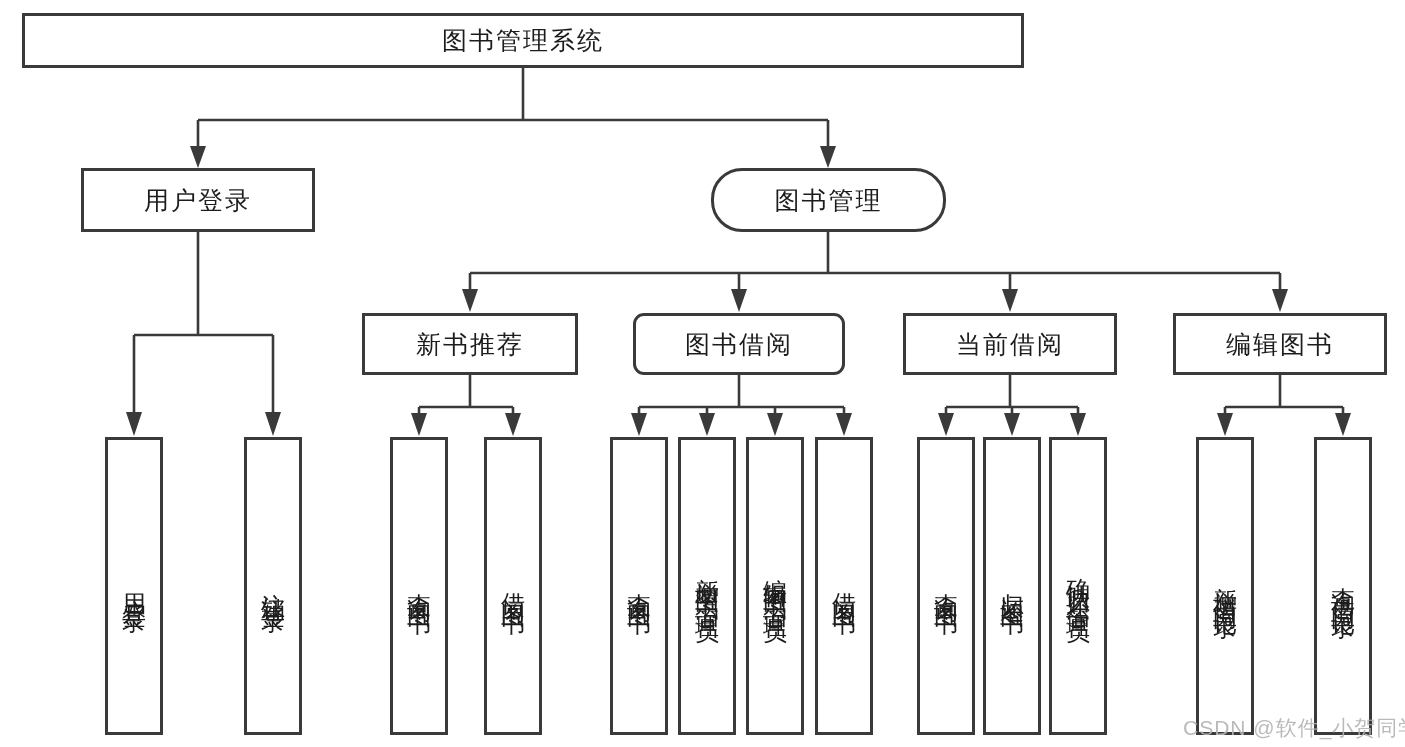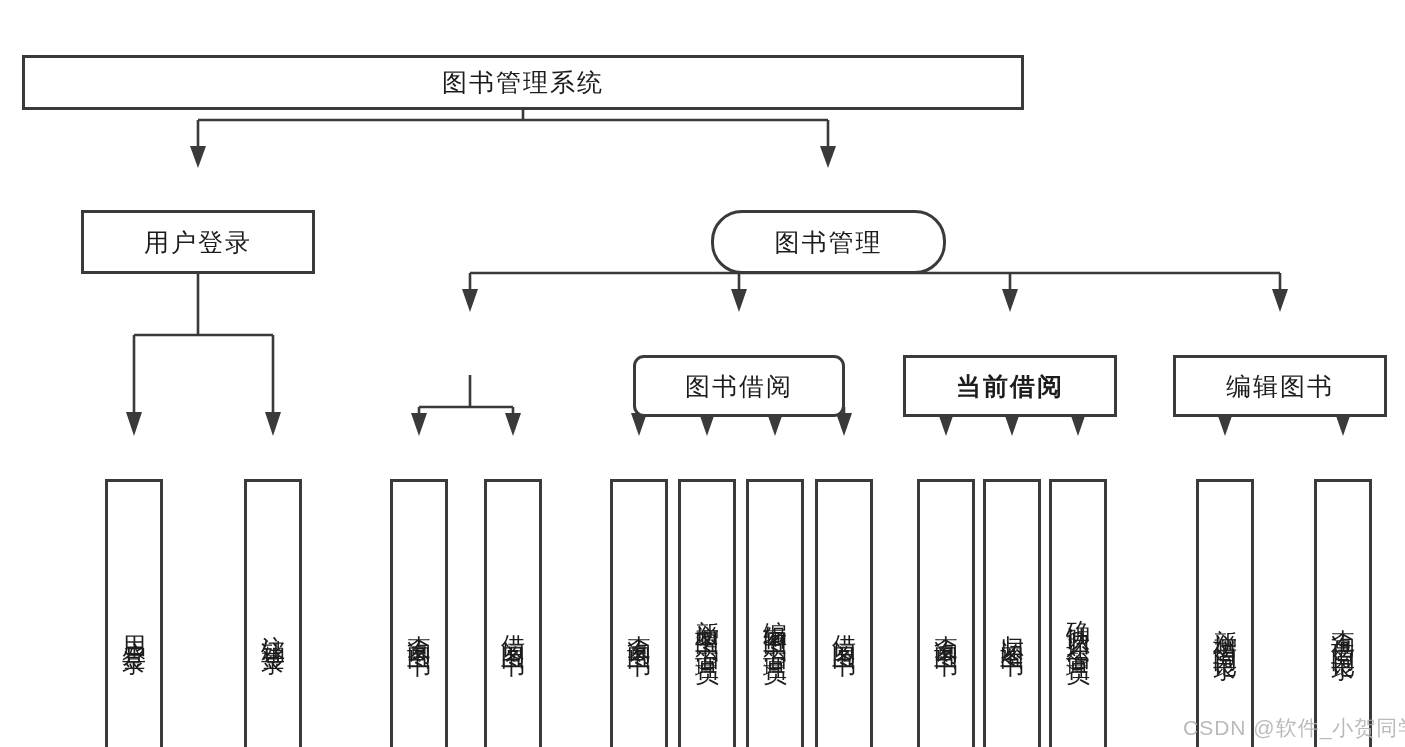--- a/index.html
+++ b/index.html
@@ -24,21 +24,20 @@
   .node {
     position: absolute;
     box-sizing: border-box;
     border: 3px solid #3a3a3a;
     background: #ffffff;
     display: flex;
     align-items: center;
     justify-content: center;
     color: #1c1c1c;
     z-index: 2;
-    margin-top: 42px;
   }
   .node.hlabel {
     font-size: 25px;
     letter-spacing: 2px;
     white-space: nowrap;
   }
   .node.leaf {
     width: 58px;
     top: 437px;
     height: 298px;
@@ -129,22 +128,23 @@
       <polygon points="1217,413 1233,413 1225,436" fill="#3a3a3a" stroke="none"></polygon>
     <path d="M1343 407 V416"></path>
       <polygon points="1335,413 1351,413 1343,436" fill="#3a3a3a" stroke="none"></polygon>
   </svg>
 
   <div class="node hlabel" style="left:22px; top:13px; width:1002px; height:55px;">图书管理系统</div>
 
   <div class="node hlabel" style="left:81px; top:168px; width:234px; height:64px;">用户登录</div>
   <div class="node hlabel" style="left:711px; top:168px; width:235px; height:64px;border-radius:31px;">图书管理</div>
 
+  <div class="node hlabel" style="left:362px; top:313px; width:216px; height:62px;">新书推荐</div>
   <div class="node hlabel" style="left:633px; top:313px; width:212px; height:62px;border-radius:11px;">图书借阅</div>
-  <div class="node hlabel" style="left:903px; top:313px; width:214px; height:62px;font-weight:bold;">当前借阅</div>
+  <div class="node hlabel" style="left:903px; top:313px; width:214px; height:62px;">当前借阅</div>
   <div class="node hlabel" style="left:1173px; top:313px; width:214px; height:62px;">编辑图书</div>
 
   <div class="node leaf" style="left:105px;">
     <span class="vtext">用户登录</span>
   </div>
   <div class="node leaf" style="left:244px;">
     <span class="vtext">注销登录</span>
   </div>
 
   <div class="node leaf" style="left:390px;">

